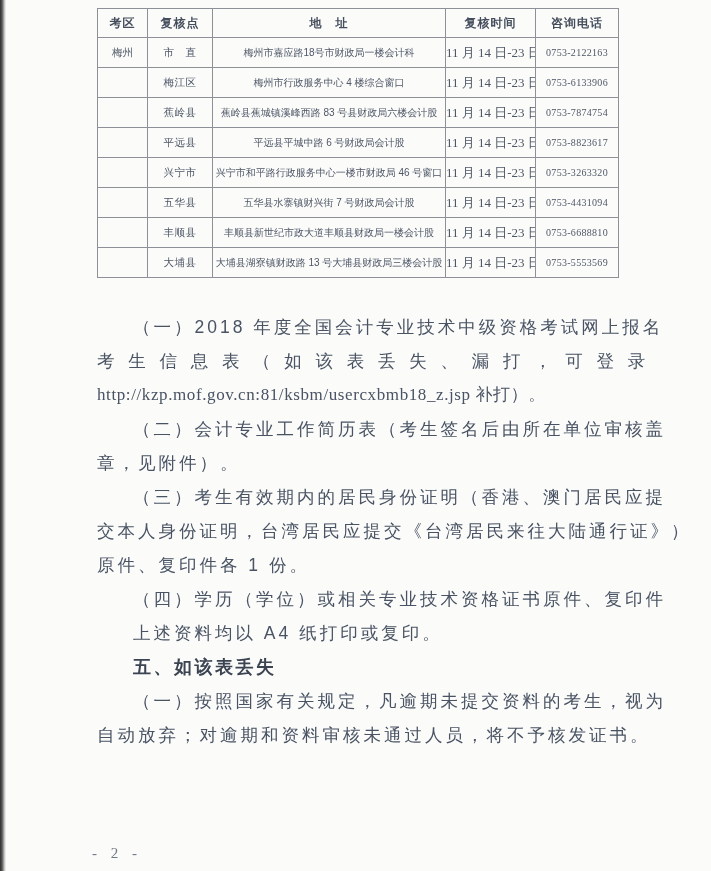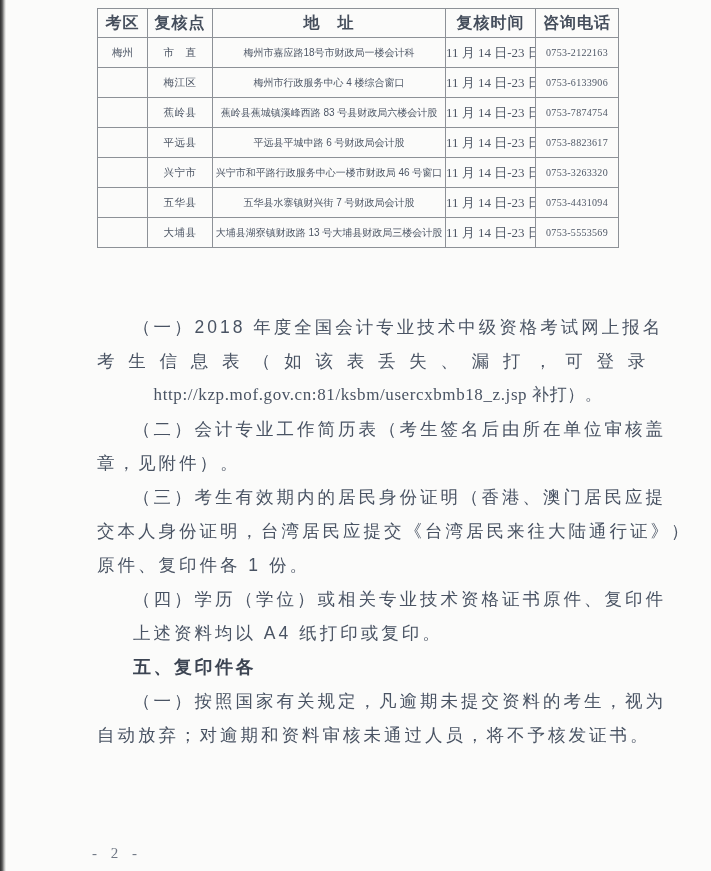--- a/index.html
+++ b/index.html
@@ -22,39 +22,39 @@
     border-collapse:collapse; table-layout:fixed;
     color:#4e5766;
   }
   table.review th, table.review td {
     border:1px solid #8d9197;
     text-align:center; vertical-align:middle;
     padding:0; overflow:hidden; white-space:nowrap;
   }
   table.review thead tr { height:29px; }
   table.review tbody tr { height:30px; }
-  table.review th { font-size:16px; font-weight:bold; color:#454e5c; letter-spacing:1px; }
+  table.review th { font-size:12px; font-weight:bold; color:#454e5c; letter-spacing:1px; }
   td.c0 { font-size:10.5px; }
   td.c1 { font-size:10.5px; letter-spacing:.5px; }
   td.c2 { font-size:10px; }
   td.c3 { font-size:13px;  font-family:Liberation Serif, serif; }
   td.c4 { font-size:10px; font-family:"Liberation Serif", serif; letter-spacing:.3px; }
 
   .doc-body {
     position:absolute; left:97px; top:310px; width:562px;
     color:#495363;
   }
   .line {
     height:34px; line-height:34px;
     font-size:17.5px; letter-spacing:3px;
     white-space:nowrap;
   }
   .line.heading { font-weight:bold; color:#3c4452; font-size:18px; letter-spacing:2.5px; }
   .line.indent  { padding-left:36px; }
-  .line.url     { font-family:"Liberation Serif", serif; font-size:17px; letter-spacing:.6px;text-align:center; }
+  .line.url     { font-family:"Liberation Serif", serif; font-size:17px; letter-spacing:.6px; }
 
   .page-number {
     position:absolute; left:92px; top:845px;
     font-size:15px; color:#707885;
     font-family:"Liberation Serif", serif;
     letter-spacing:5px;
   }
 </style>
 </head>
 <body>
@@ -117,38 +117,45 @@
         </tr>
         <tr>
           <td class="c0"></td>
           <td class="c1">五华县</td>
           <td class="c2">五华县水寨镇财兴街 7 号财政局会计股</td>
           <td class="c3">11 月 14 日-23 日</td>
           <td class="c4">0753-4431094</td>
         </tr>
         <tr>
           <td class="c0"></td>
+          <td class="c1">丰顺县</td>
+          <td class="c2">丰顺县新世纪市政大道丰顺县财政局一楼会计股</td>
+          <td class="c3">11 月 14 日-23 日</td>
+          <td class="c4">0753-6688810</td>
+        </tr>
+        <tr>
+          <td class="c0"></td>
           <td class="c1">大埔县</td>
           <td class="c2">大埔县湖寮镇财政路 13 号大埔县财政局三楼会计股</td>
           <td class="c3">11 月 14 日-23 日</td>
           <td class="c4">0753-5553569</td>
         </tr>
       </tbody>
   </table>
 
   <div class="doc-body">
       <div class="line indent justify"><span>（一）2018 年度全国会计专业技术中级资格考试网上报名</span></div>
       <div class="line justify"><span style="letter-spacing: 13.7222px;">考生信息表（如该表丢失、漏打，可登录</span></div>
       <div class="line url"><span>http://kzp.mof.gov.cn:81/ksbm/usercxbmb18_z.jsp 补打）。</span></div>
       <div class="line indent justify"><span>（二）会计专业工作简历表（考生签名后由所在单位审核盖</span></div>
       <div class="line"><span>章，见附件）。</span></div>
       <div class="line indent justify"><span>（三）考生有效期内的居民身份证明（香港、澳门居民应提</span></div>
       <div class="line justify"><span>交本人身份证明，台湾居民应提交《台湾居民来往大陆通行证》）</span></div>
       <div class="line"><span>原件、复印件各 1 份。</span></div>
       <div class="line indent justify"><span>（四）学历（学位）或相关专业技术资格证书原件、复印件</span></div>
       <div class="line indent"><span>上述资料均以 A4 纸打印或复印。</span></div>
-      <div class="line heading indent"><span>五、复印件各</span></div>
+      <div class="line heading indent"><span>五、如该表丢失</span></div>
       <div class="line indent justify"><span>（一）按照国家有关规定，凡逾期未提交资料的考生，视为</span></div>
       <div class="line"><span>自动放弃；对逾期和资料审核未通过人员，将不予核发证书。</span></div>
     </div>
 
   <div class="page-number">- 2 -</div>
 </div>
 
 </body></html>

